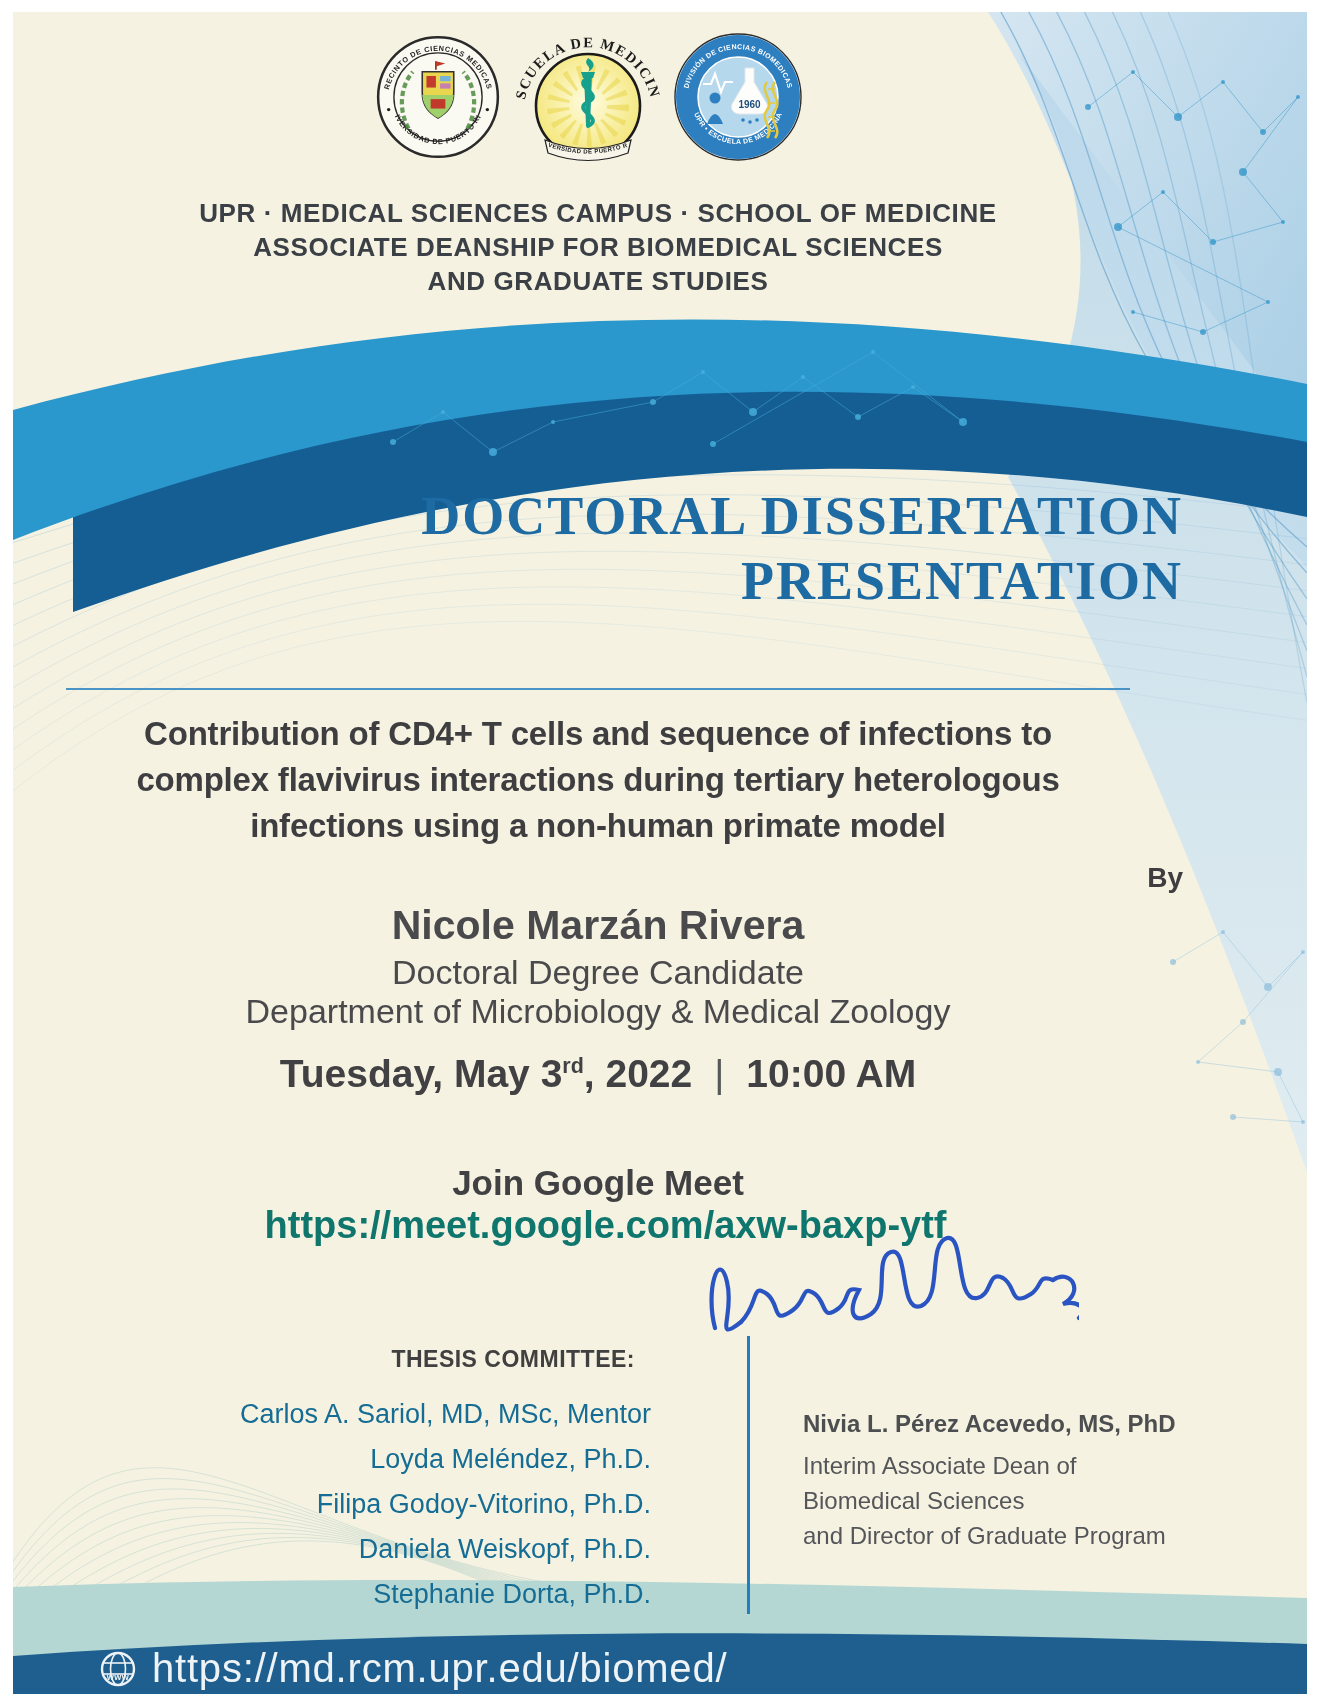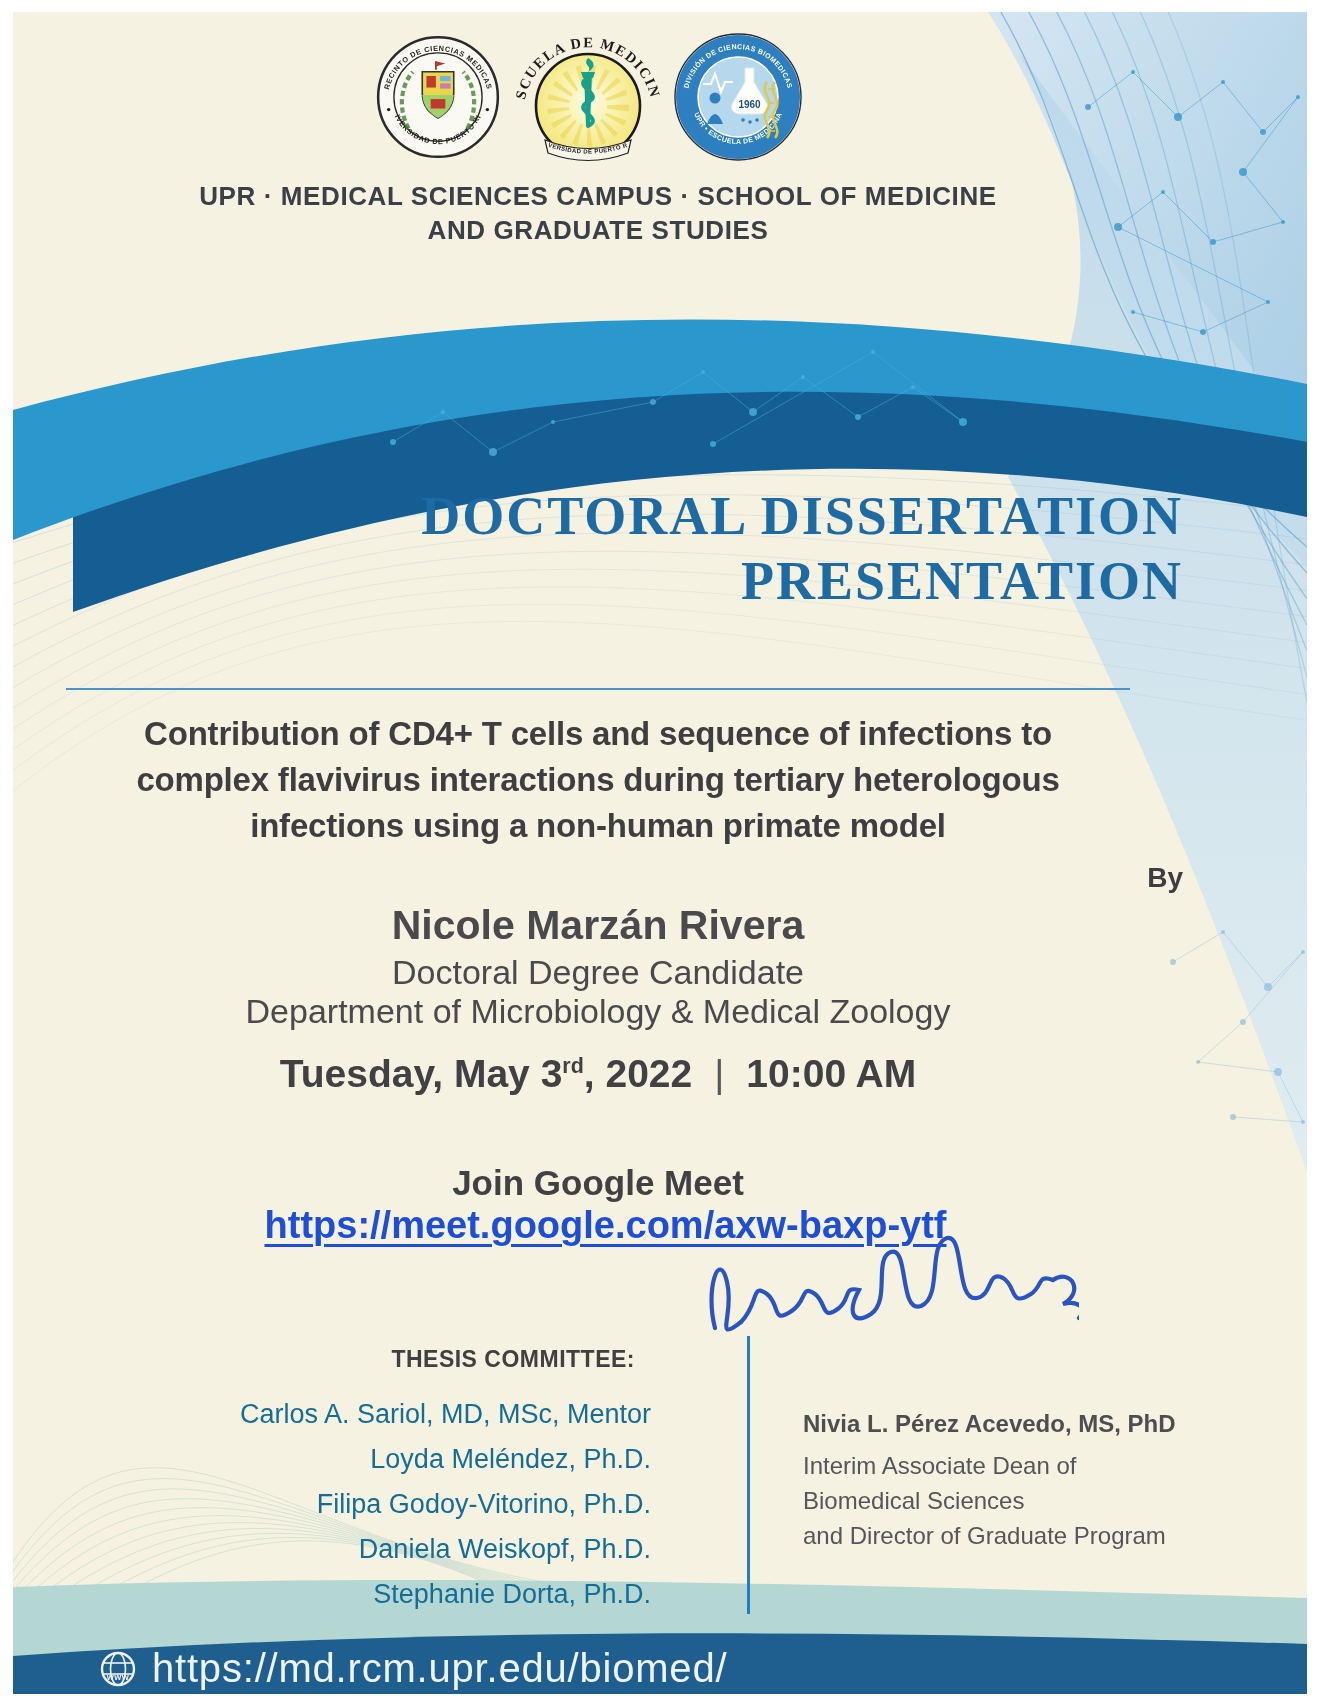--- a/index.html
+++ b/index.html
@@ -9,21 +9,21 @@
   }
   .poster{
     position:absolute;left:13px;top:12px;width:1294px;height:1682px;
     background:#f5f2e1;overflow:hidden;
   }
   .bg-svg{position:absolute;left:0;top:0;z-index:0;}
   .content{position:absolute;left:0;top:0;width:1170px;height:100%;z-index:2;}
   .row{position:absolute;left:0;right:0;text-align:center;}
   .seal{position:absolute;z-index:3;}
   .hdr{
-    top:167px;font-size:26px;font-weight:600;letter-spacing:.6px;
+    top:184px;font-size:26px;font-weight:600;letter-spacing:.6px;
     color:#3b4046;line-height:34px;
   }
   .main-title{
     top:472px;font-family:"Liberation Serif", serif;font-weight:bold;
     font-size:54px;line-height:65px;letter-spacing:2px;color:#1e6ba3;text-align:right;
   }
   .divider{
     position:absolute;left:53px;top:676px;width:1064px;height:2px;
     background:#4a93c6;
   }
@@ -36,21 +36,21 @@
   .cand-role{top:941px;font-size:34px;color:#4a4a4c;}
   .cand-dept{top:980px;font-size:34px;color:#4a4a4c;}
   .date-line{top:1040px;font-size:39px;font-weight:bold;color:#414042;}
   .date-line sup{font-size:.55em;vertical-align:super;}
   .date-sep{margin:0 22px;font-weight:normal;color:#57585a;}
   .join{top:1151px;font-size:35px;font-weight:bold;color:#414042;}
   .meet-link{
     top:1192px;font-size:38px;font-weight:bold;color:#1583d9;
   }
   .meet-link a{
-    color:#1d4ed8;text-decoration:underline;
+    color:#0f766e;
     text-decoration-thickness:3px;text-underline-offset:6px;cursor:pointer;margin-left:15px;
   }
   .committee-label{
     position:absolute;z-index:2;top:1334px;left:0;width:622px;text-align:right;
     font-size:23px;font-weight:bold;letter-spacing:.5px;color:#404040;
   }
   .committee-list{
     position:absolute;z-index:2;top:1380px;left:16px;width:622px;text-align:right;
     font-size:27px;line-height:45px;color:#156c94;
   }
@@ -281,20 +281,21 @@
       <circle cx="84" cy="88" r="1.8" fill="#2e7fc0"></circle>
       <circle cx="42" cy="66" r="5.5" fill="#2e7fc0"></circle>
       <path d="M 34,92 q 8,-20 16,0 Z" fill="#2e7fc0"></path>
       <path d="M 94,50 C 86,60 102,68 94,78 C 86,88 102,96 94,106" fill="none" stroke="#e3c93e" stroke-width="2.5"></path>
       <path d="M 102,50 C 94,60 110,68 102,78 C 94,88 110,96 102,106" fill="none" stroke="#e3c93e" stroke-width="2.5"></path>
       <path d="M 95,57 h 7 M 95,71 h 7 M 95,85 h 7 M 95,99 h 7" stroke="#e3c93e" stroke-width="1.6"></path>
     </svg>
 
     <div class="row hdr">
       <div>UPR · MEDICAL SCIENCES CAMPUS · SCHOOL OF MEDICINE</div>
+      <div>ASSOCIATE DEANSHIP FOR BIOMEDICAL SCIENCES</div>
       <div>AND GRADUATE STUDIES</div>
     </div>
 
     <div class="row main-title">
       <div>DOCTORAL DISSERTATION</div>
       <div>PRESENTATION</div>
     </div>
 
     <div class="divider"></div>
 

